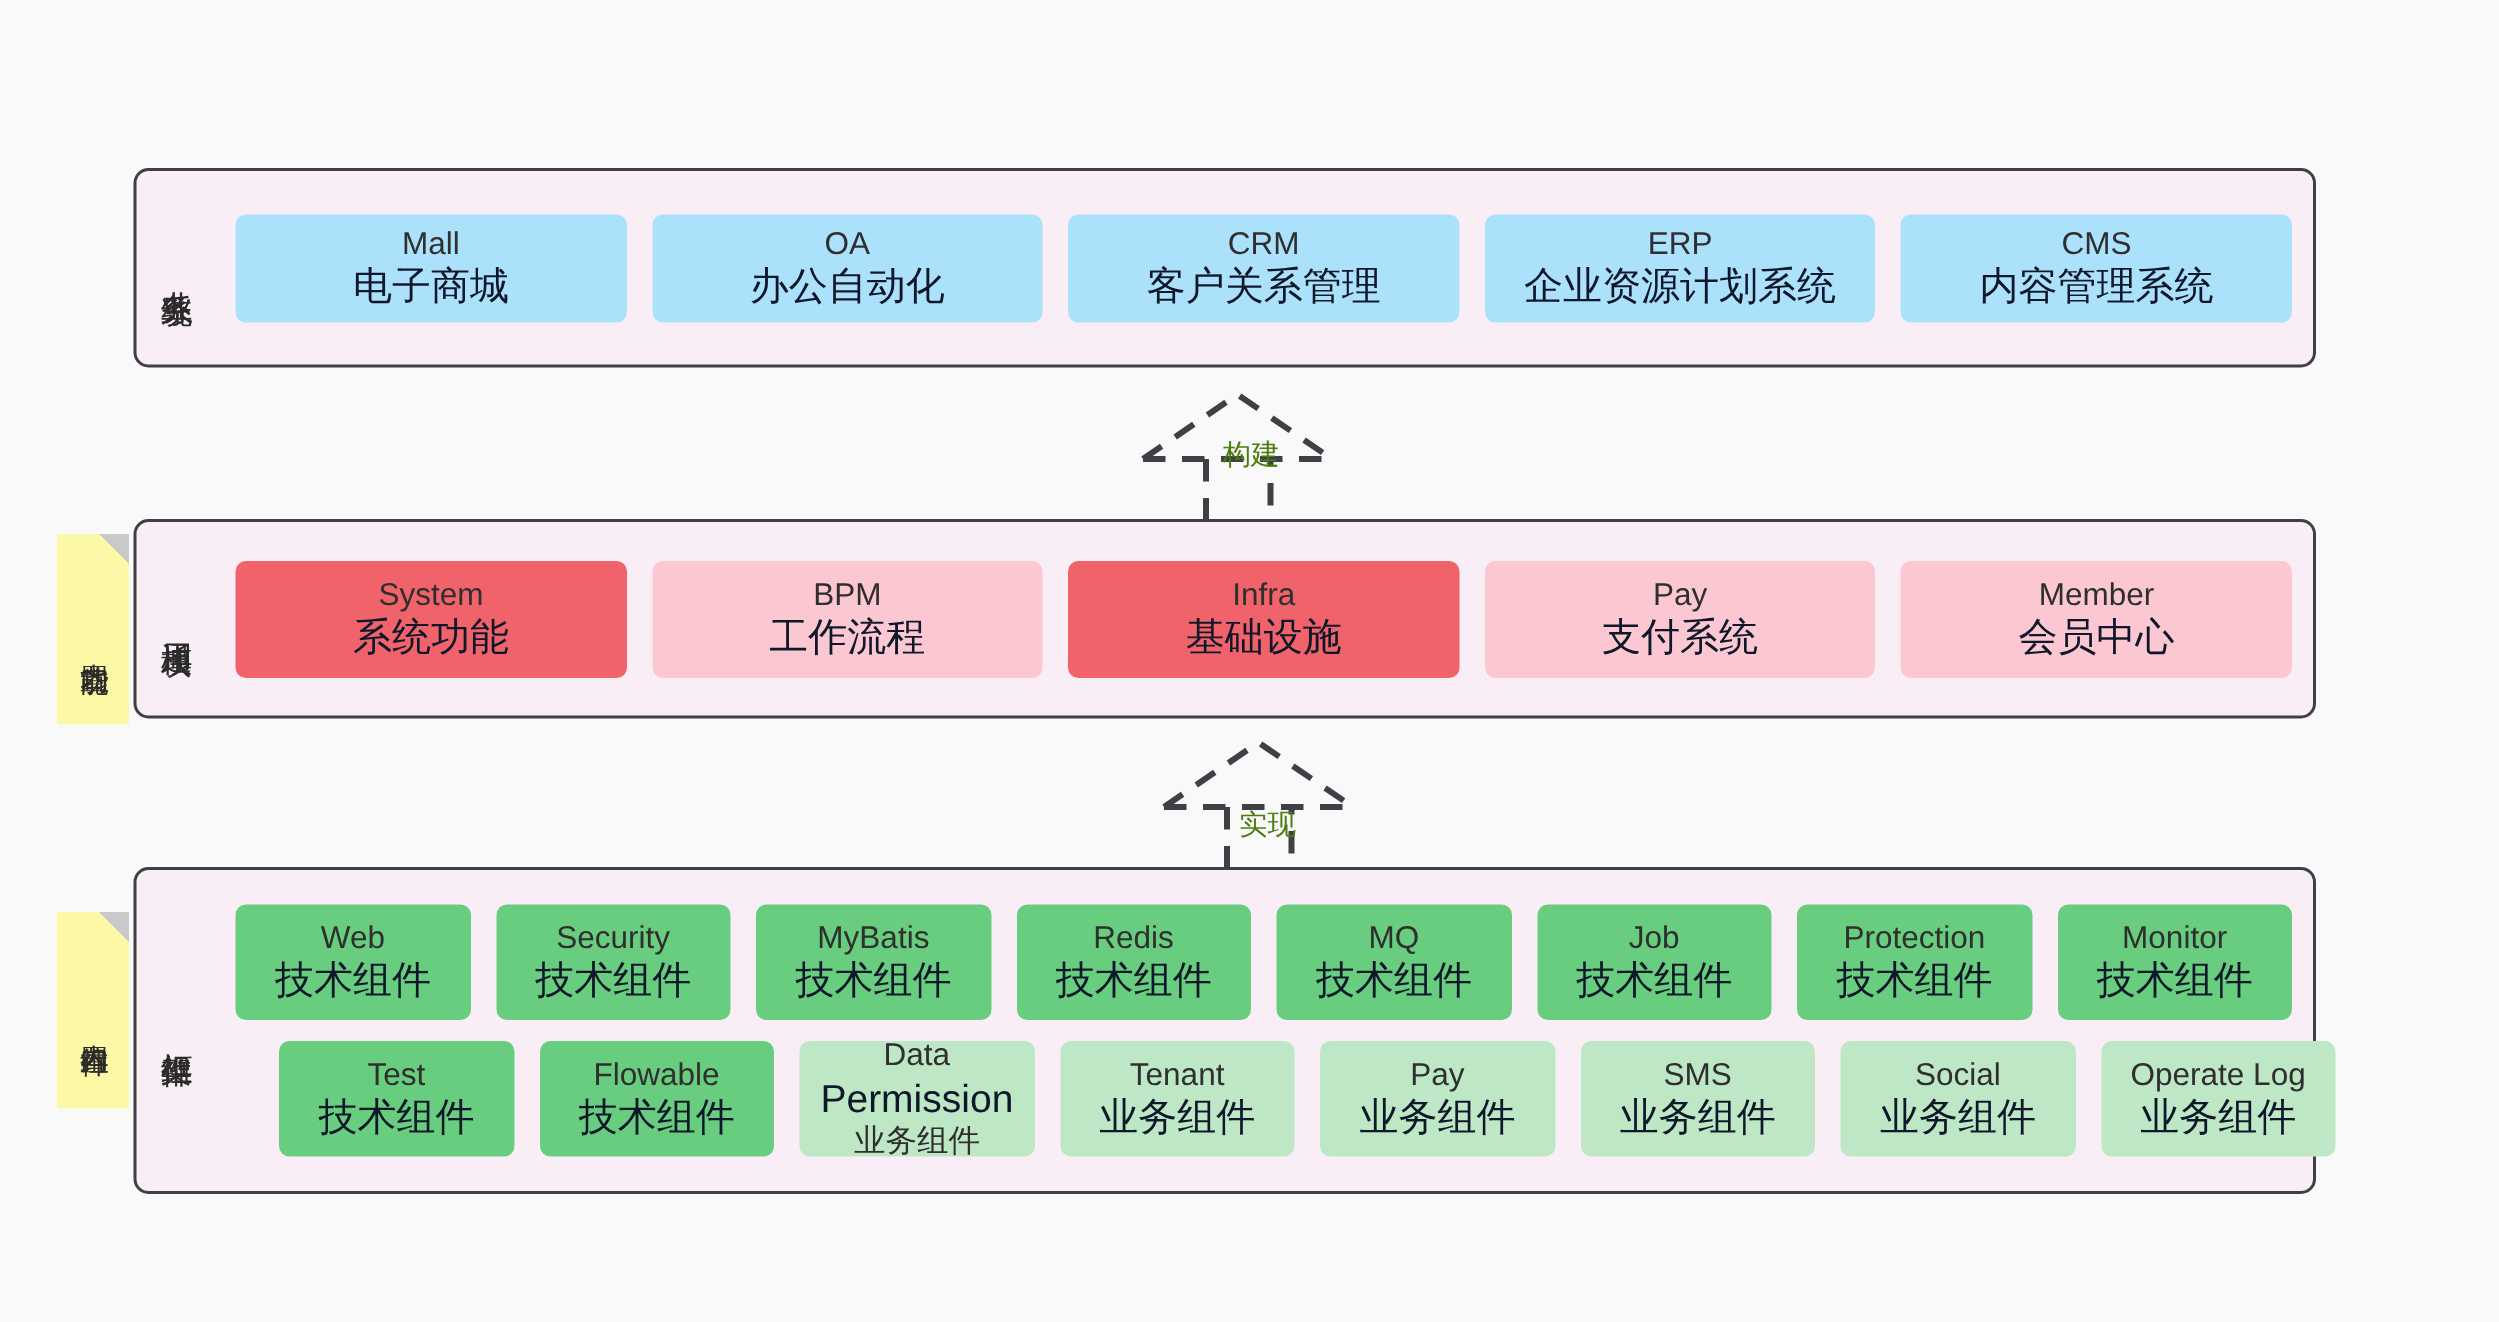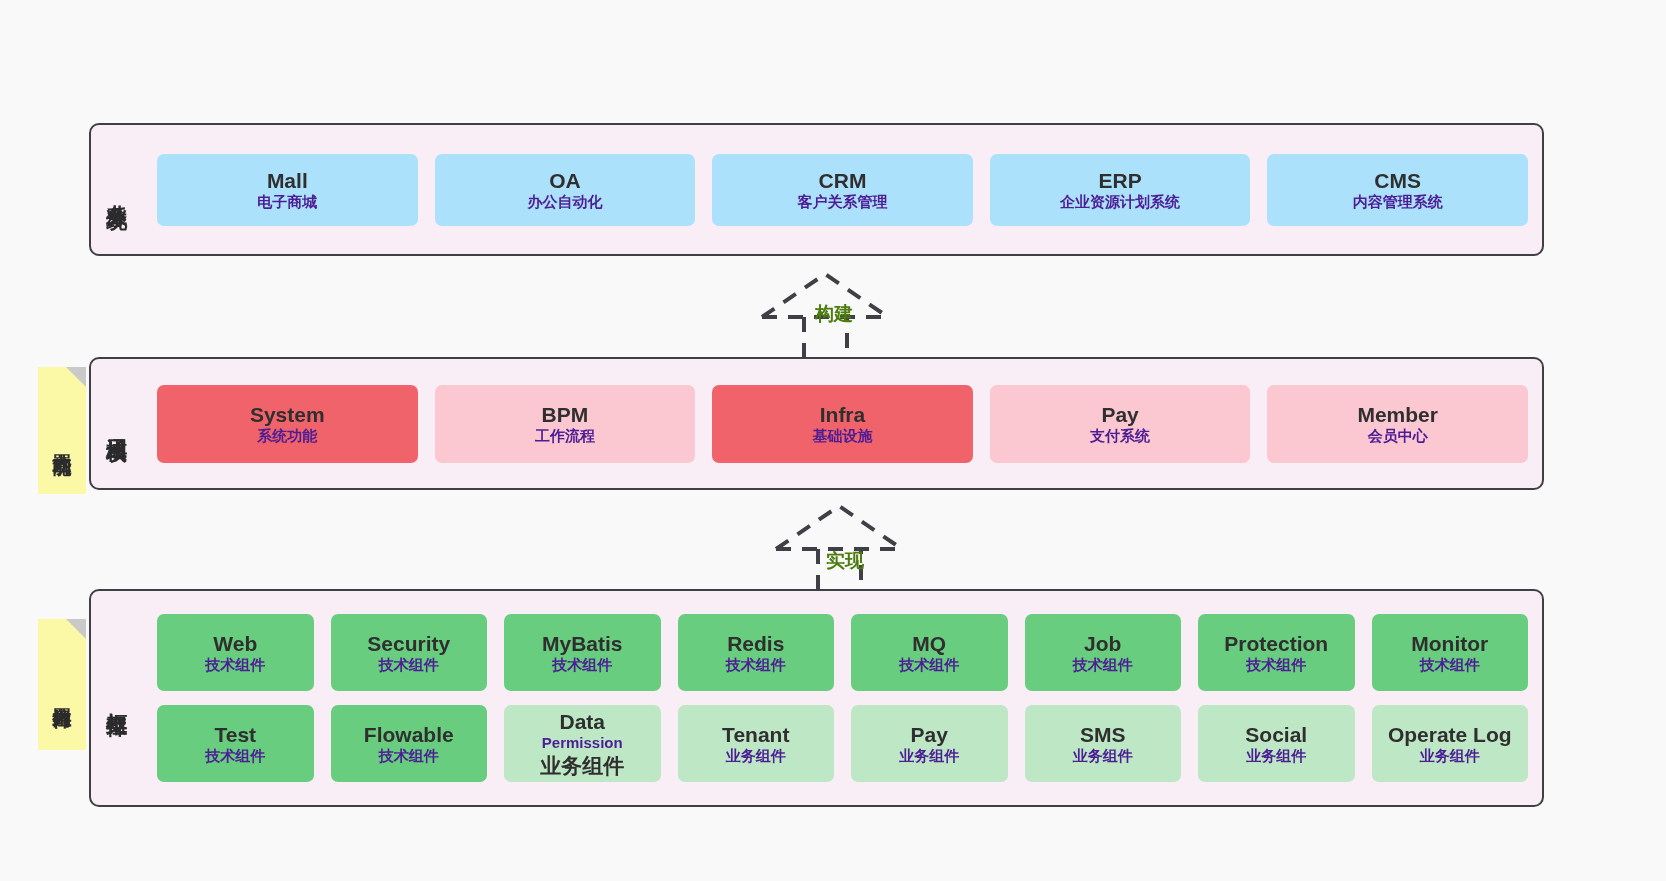--- a/index.html
+++ b/index.html
@@ -4,21 +4,21 @@
 <style>
   html,body{margin:0;padding:0;}
   body{
     width:1666px;height:881px;
     background:#f9f9f9;
     font-family:"Liberation Sans","DejaVu Sans",sans-serif;
     color:#333333;
     overflow:hidden;
     position:relative;
   }
-  #stage{position:absolute;left:0;top:11px;width:1666px;height:769px;font-weight:bold;}
+  #stage{position:absolute;left:0;top:0;width:1666px;height:769px;}
 
   
   .layer{
     position:absolute;
     background:#faeef6;
     border:2px solid #3f3f46;
     border-radius:10px;
     box-sizing:border-box;
     display:flex;
     align-items:stretch;
@@ -43,36 +43,36 @@
     flex-direction:column;
     justify-content:center;
     padding:0 14px;
     box-sizing:border-box;
   }
   .row{
     display:flex;
     gap:17px;
     width:100%;
   }
-  .row + .row{margin-top:14px;}
+  .row + .row{margin-top:14px;margin-left:29px;}
 
   
   .box{
     flex:1 1 0;
     border-radius:7px;
     display:flex;
     flex-direction:column;
     align-items:center;
     justify-content:center;
     box-sizing:border-box;
     padding:6px 4px;
     text-align:center;
   }
   .box .t1{font-size:21px;line-height:1.22;color:#2f2f2f;}
-  .box .t2{font-size:15px;line-height:1.22;color:#4c1d95;}
+  .box .t2{font-size:26px;line-height:1.22;color:#0f172a;}
   .box .t3{font-size:21px;line-height:1.22;color:#2f2f2f;}
 
   .c-blue{background:#ace1fb;}
   .c-red{background:#f1636a;}
   .c-pink{background:#fbc7d1;}
   .c-green{background:#68cd7f;}
   .c-lgreen{background:#bee7c5;}
 
   
   #layer-business{left:89px;top:112px;width:1455px;height:133px;}

